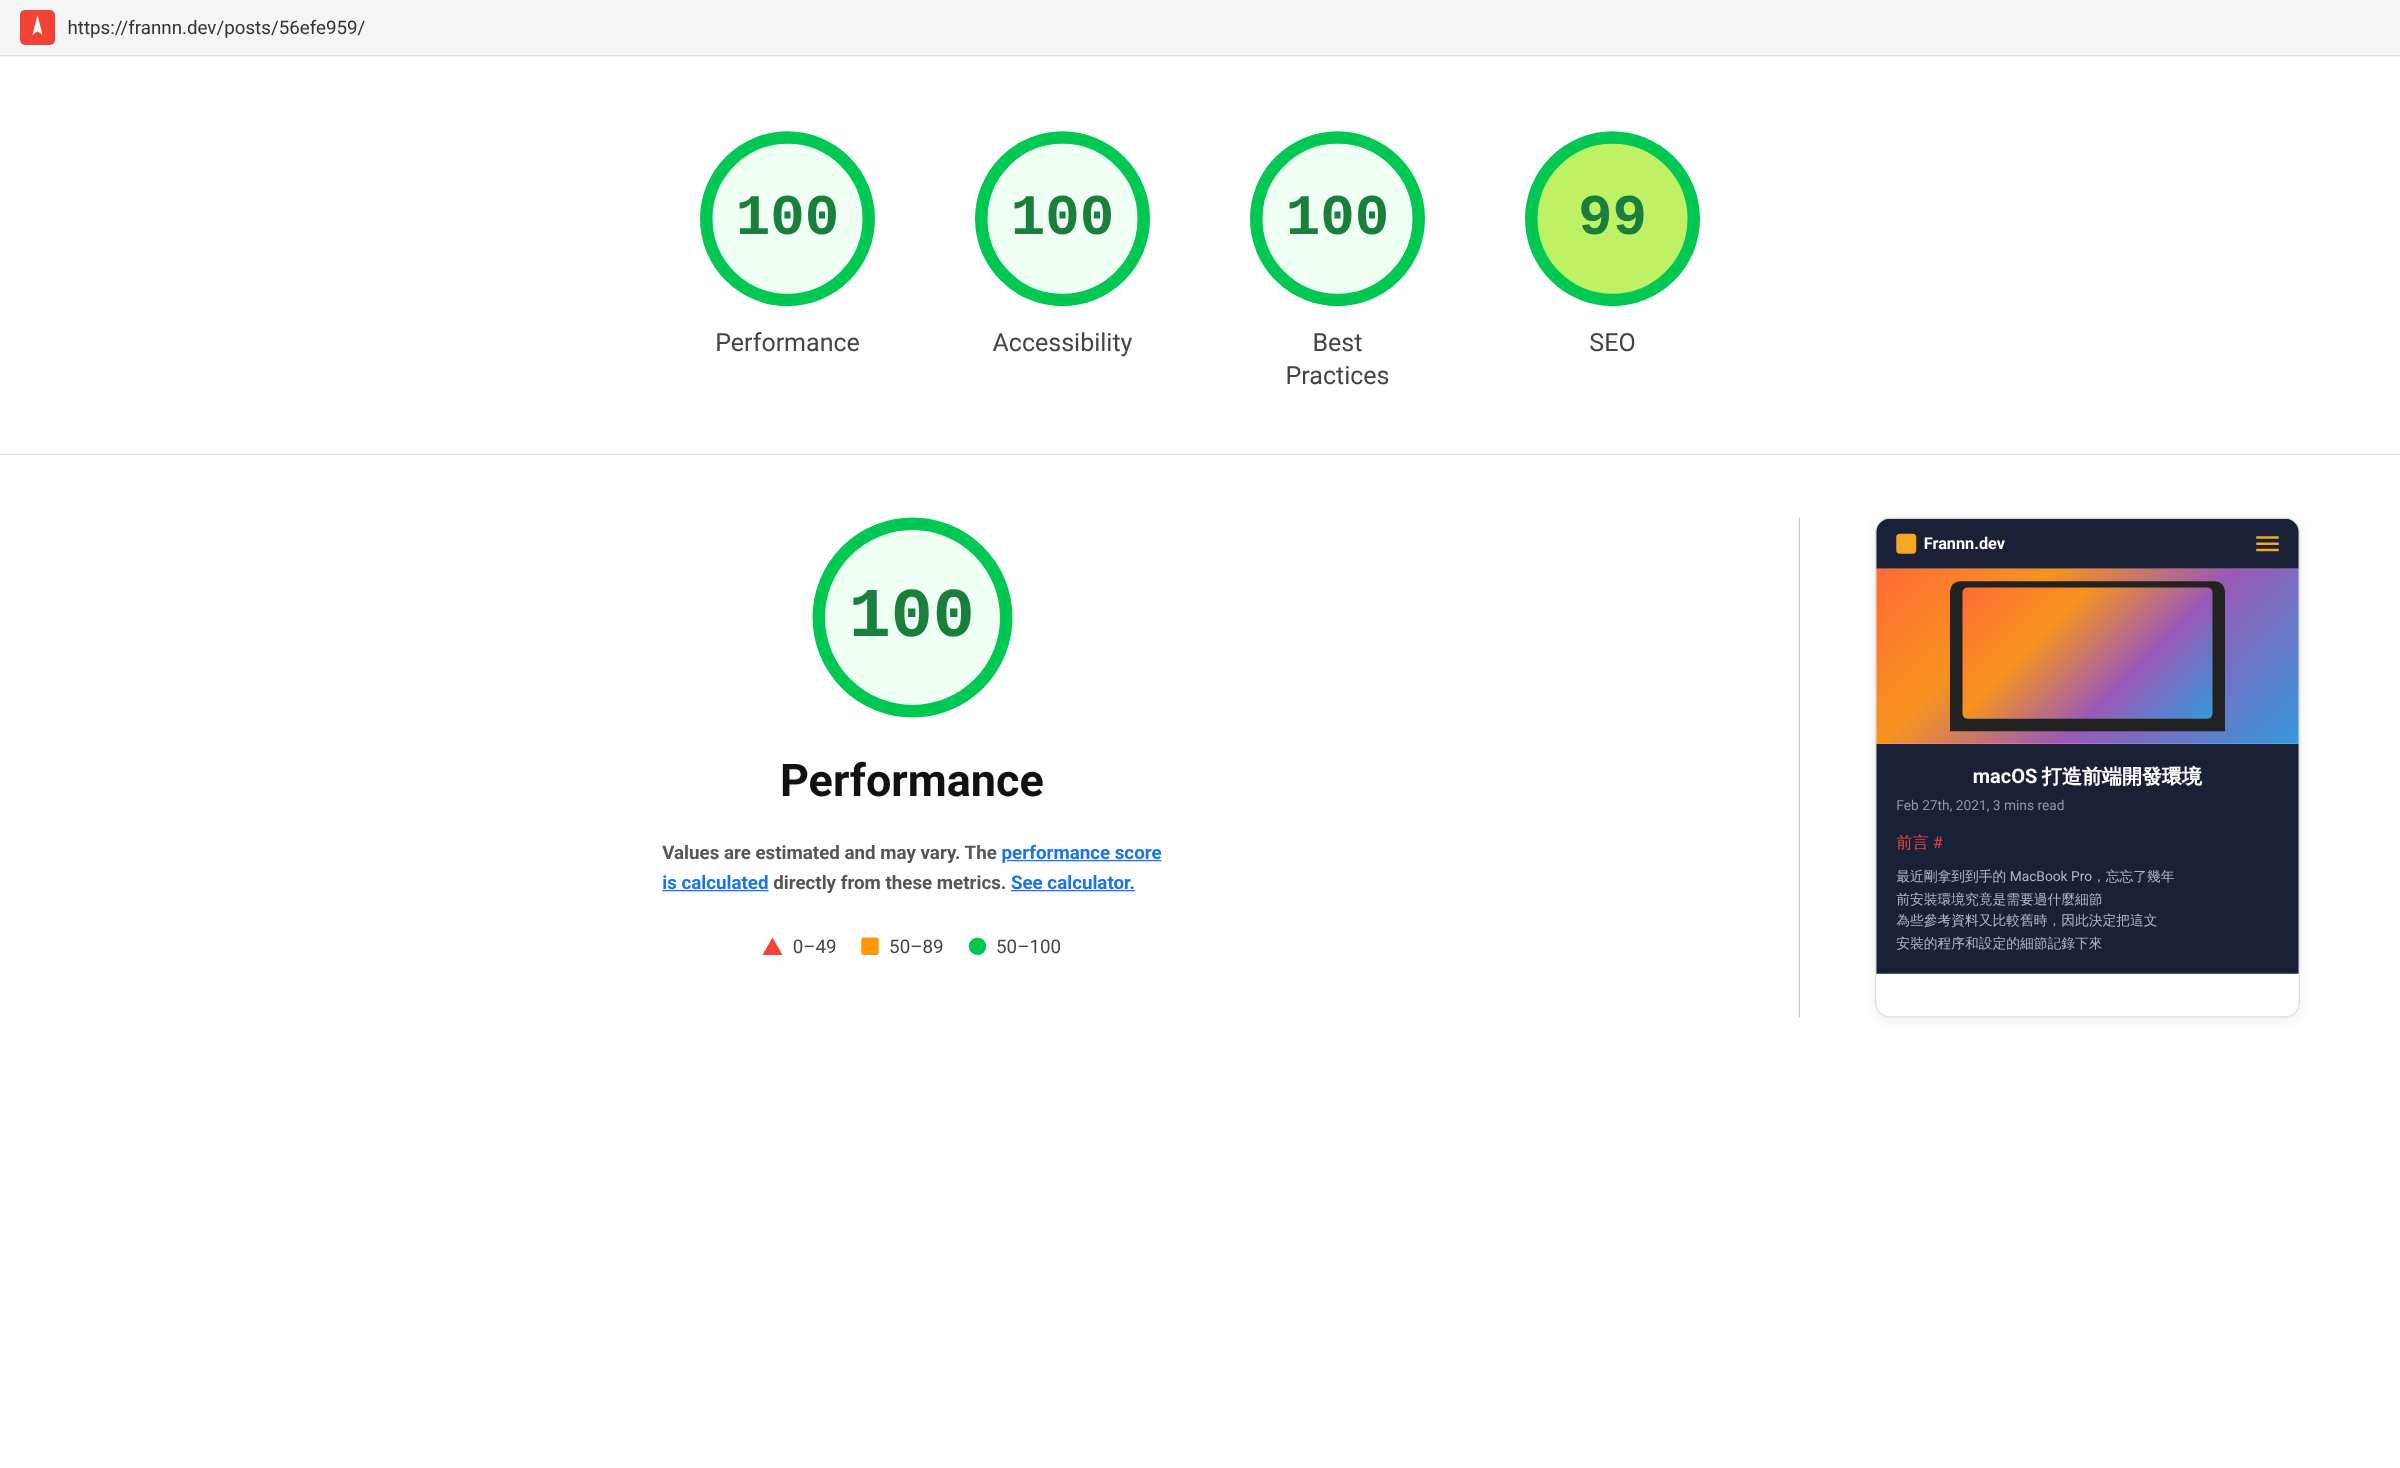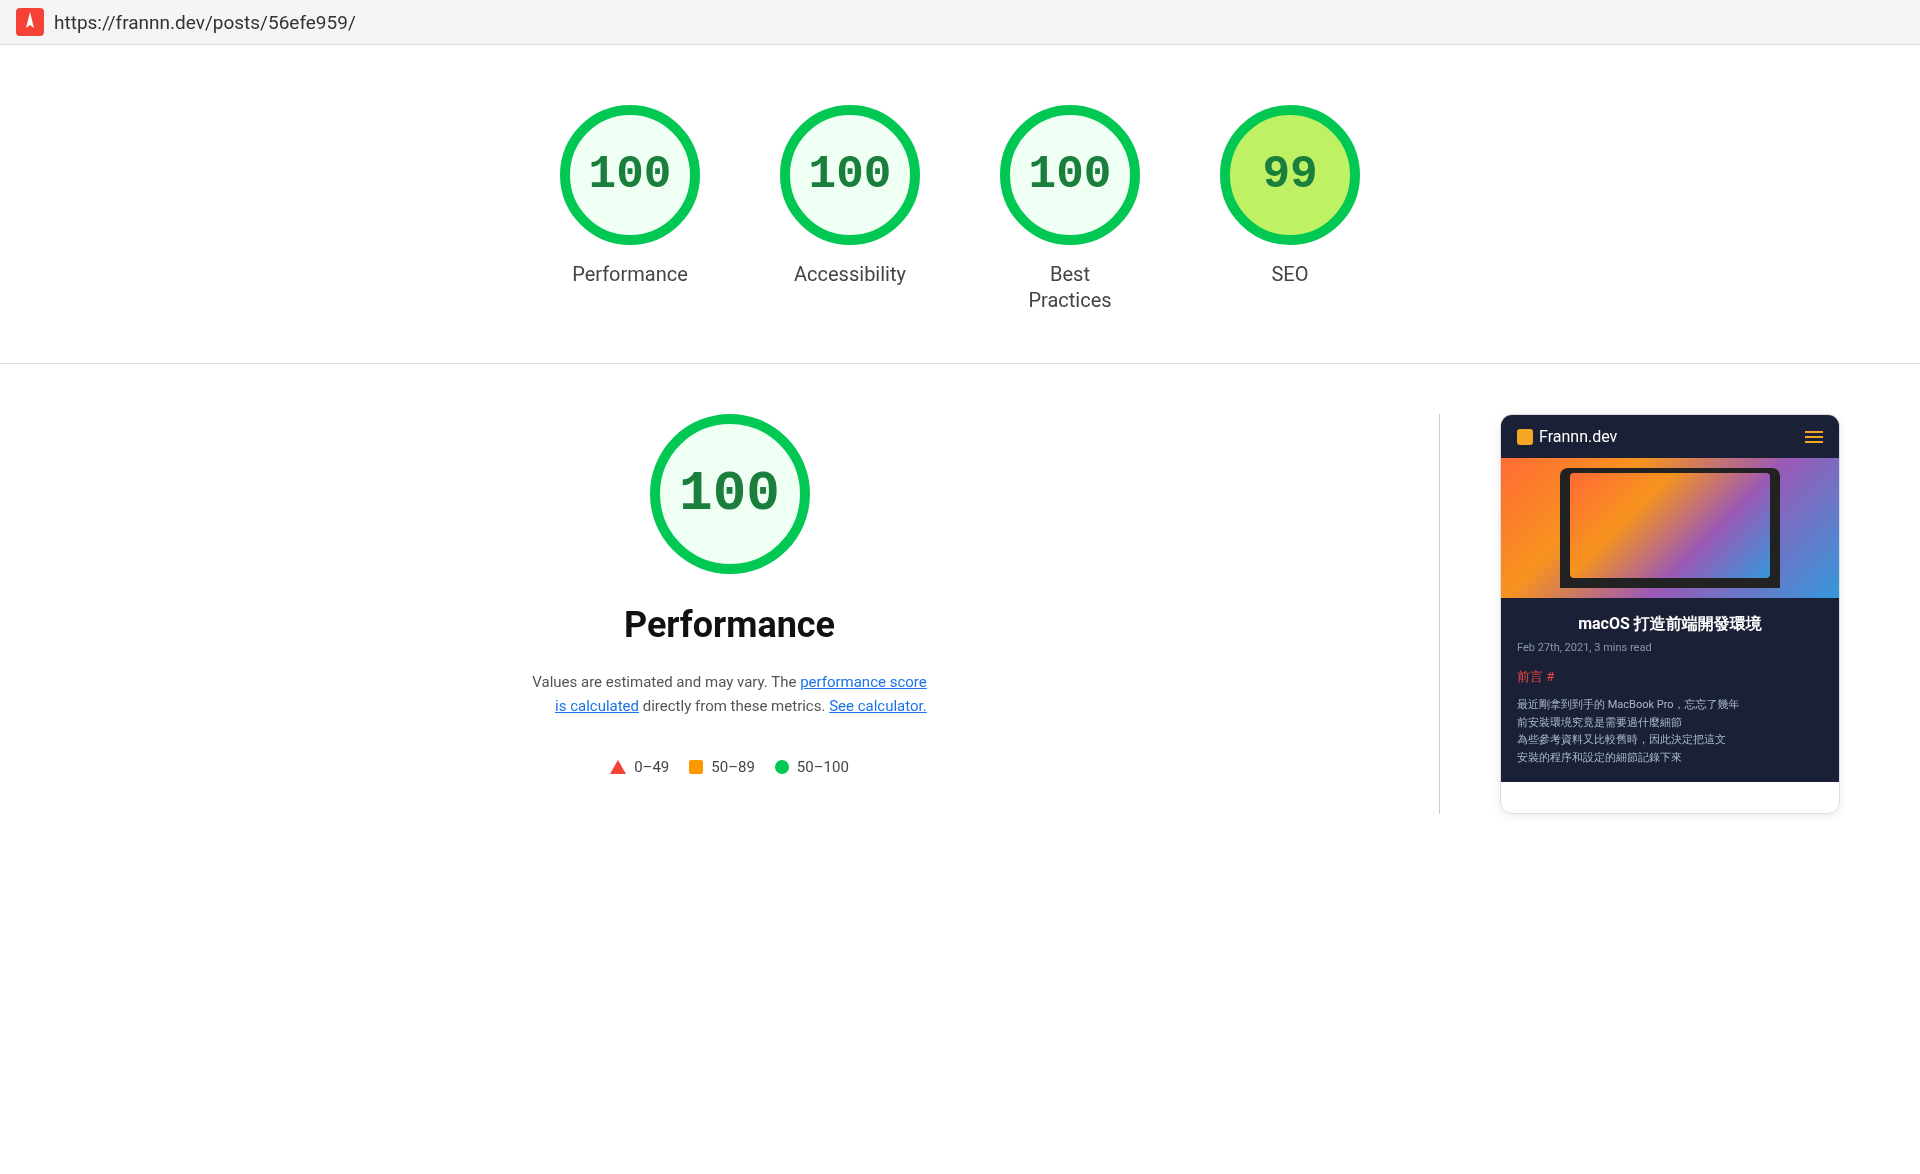--- a/index.html
+++ b/index.html
@@ -19,21 +19,21 @@
       background: #f5f5f5;
       border-bottom: 1px solid #ddd;
       gap: 10px;
     }
     .browser-icon {
       width: 28px;
       height: 28px;
       flex-shrink: 0;
     }
     .browser-url {
-      font-size: 19px;
+      font-size: 15px;
       color: #333;
     }
 
     
     .top-scores-section {
       display: flex;
       justify-content: center;
       align-items: flex-start;
       gap: 80px;
       padding: 60px 40px 50px;
@@ -115,24 +115,25 @@
     .detail-title {
       font-size: 36px;
       font-weight: 700;
       color: #111;
       margin-bottom: 24px;
     }
 
     .detail-description {
       font-size: 15px;
       color: #555;
-      text-align: right;
+      text-align: left;
       max-width: 520px;
       line-height: 1.6;
-      margin-bottom: 40px;
+      margin-bottom: 30px;
+      font-weight: bold;
     }
 
     .detail-description a {
       color: #1a73e8;
       text-decoration: underline;
     }
 
     .legend {
       display: flex;
       gap: 20px;
@@ -194,22 +195,22 @@
       display: flex;
       align-items: center;
       justify-content: space-between;
     }
 
     .preview-nav-brand {
       display: flex;
       align-items: center;
       gap: 6px;
       color: #fff;
-      font-size: 16px;
-      font-weight: 400;
+      font-size: 13px;
+      font-weight: 700;
     }
 
     .preview-nav-icon {
       width: 16px;
       height: 16px;
       background: #f5a623;
       border-radius: 3px;
     }
 
     .preview-nav-menu {

